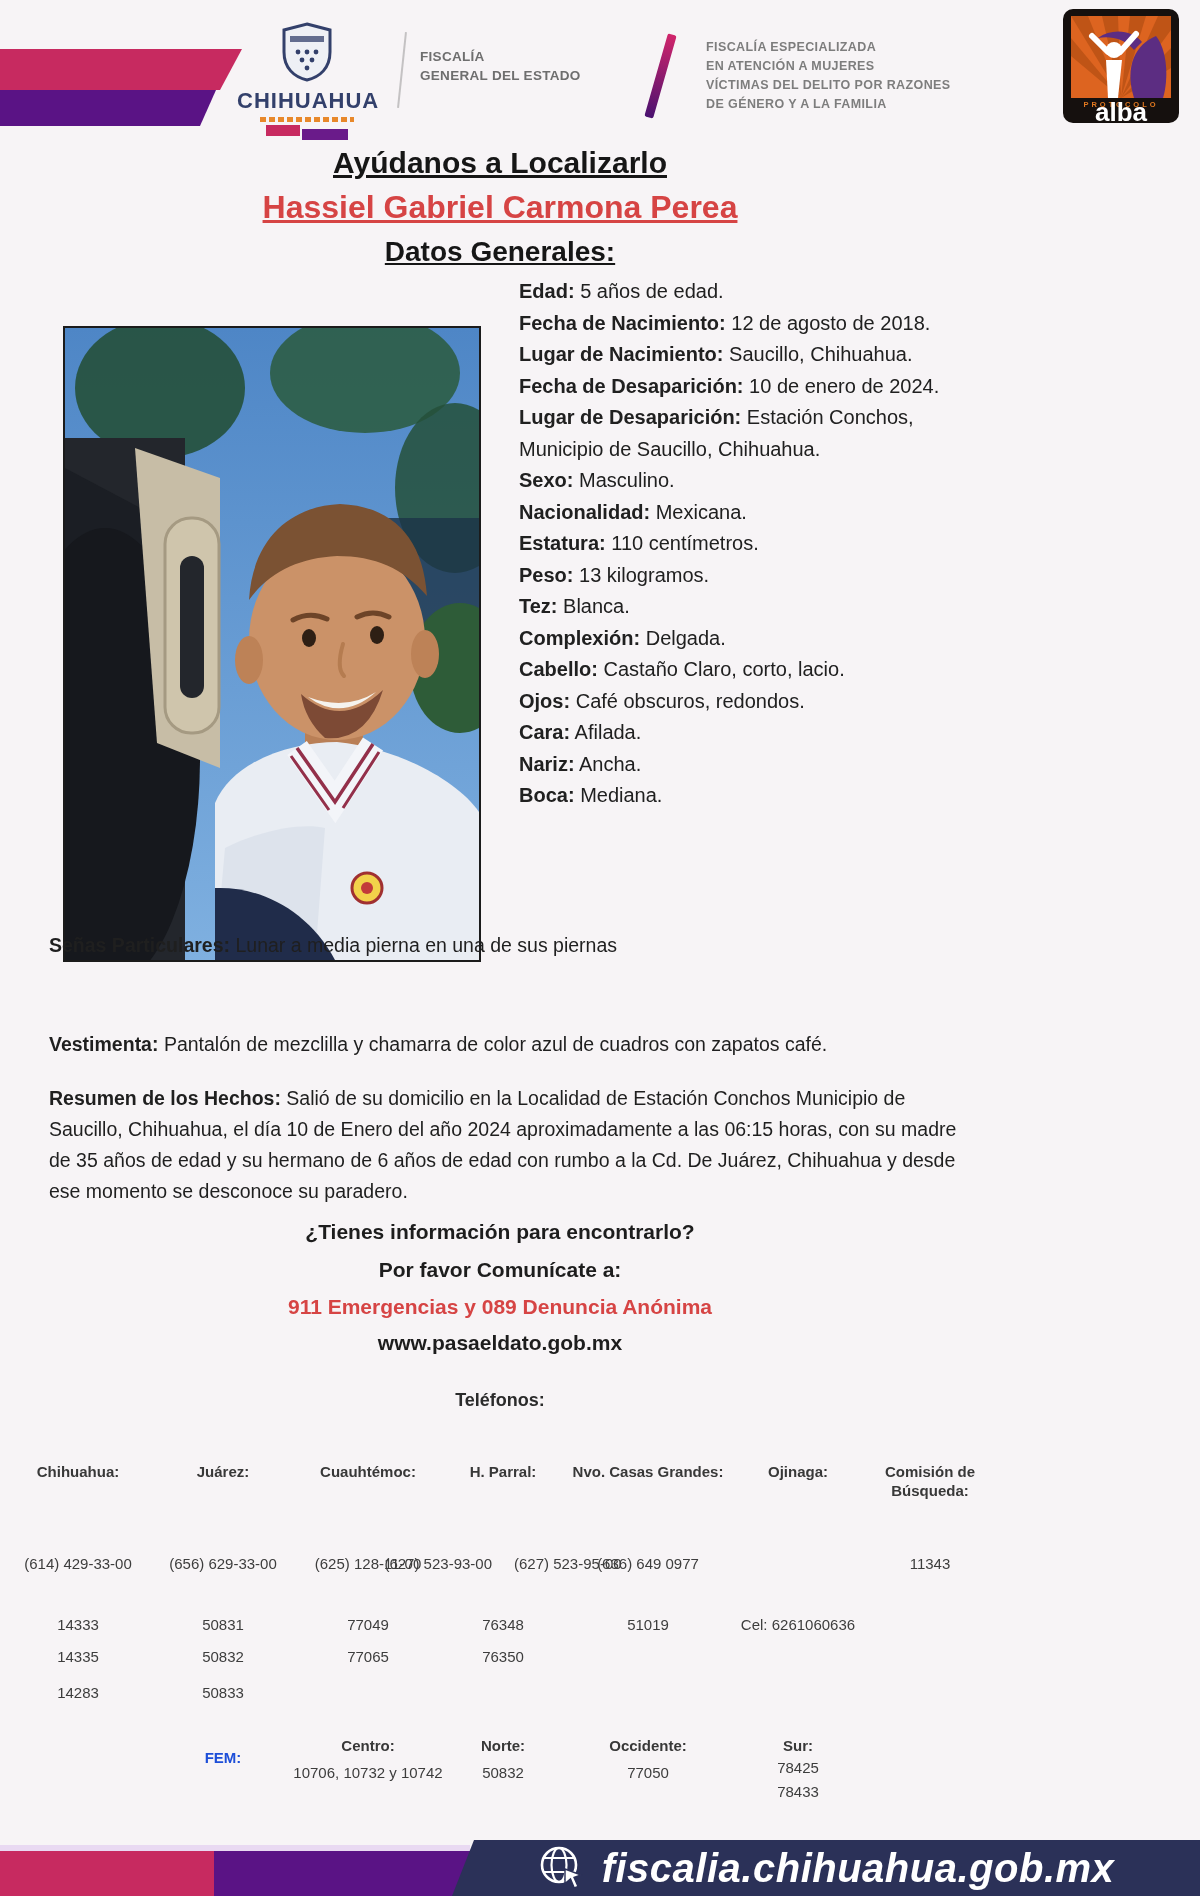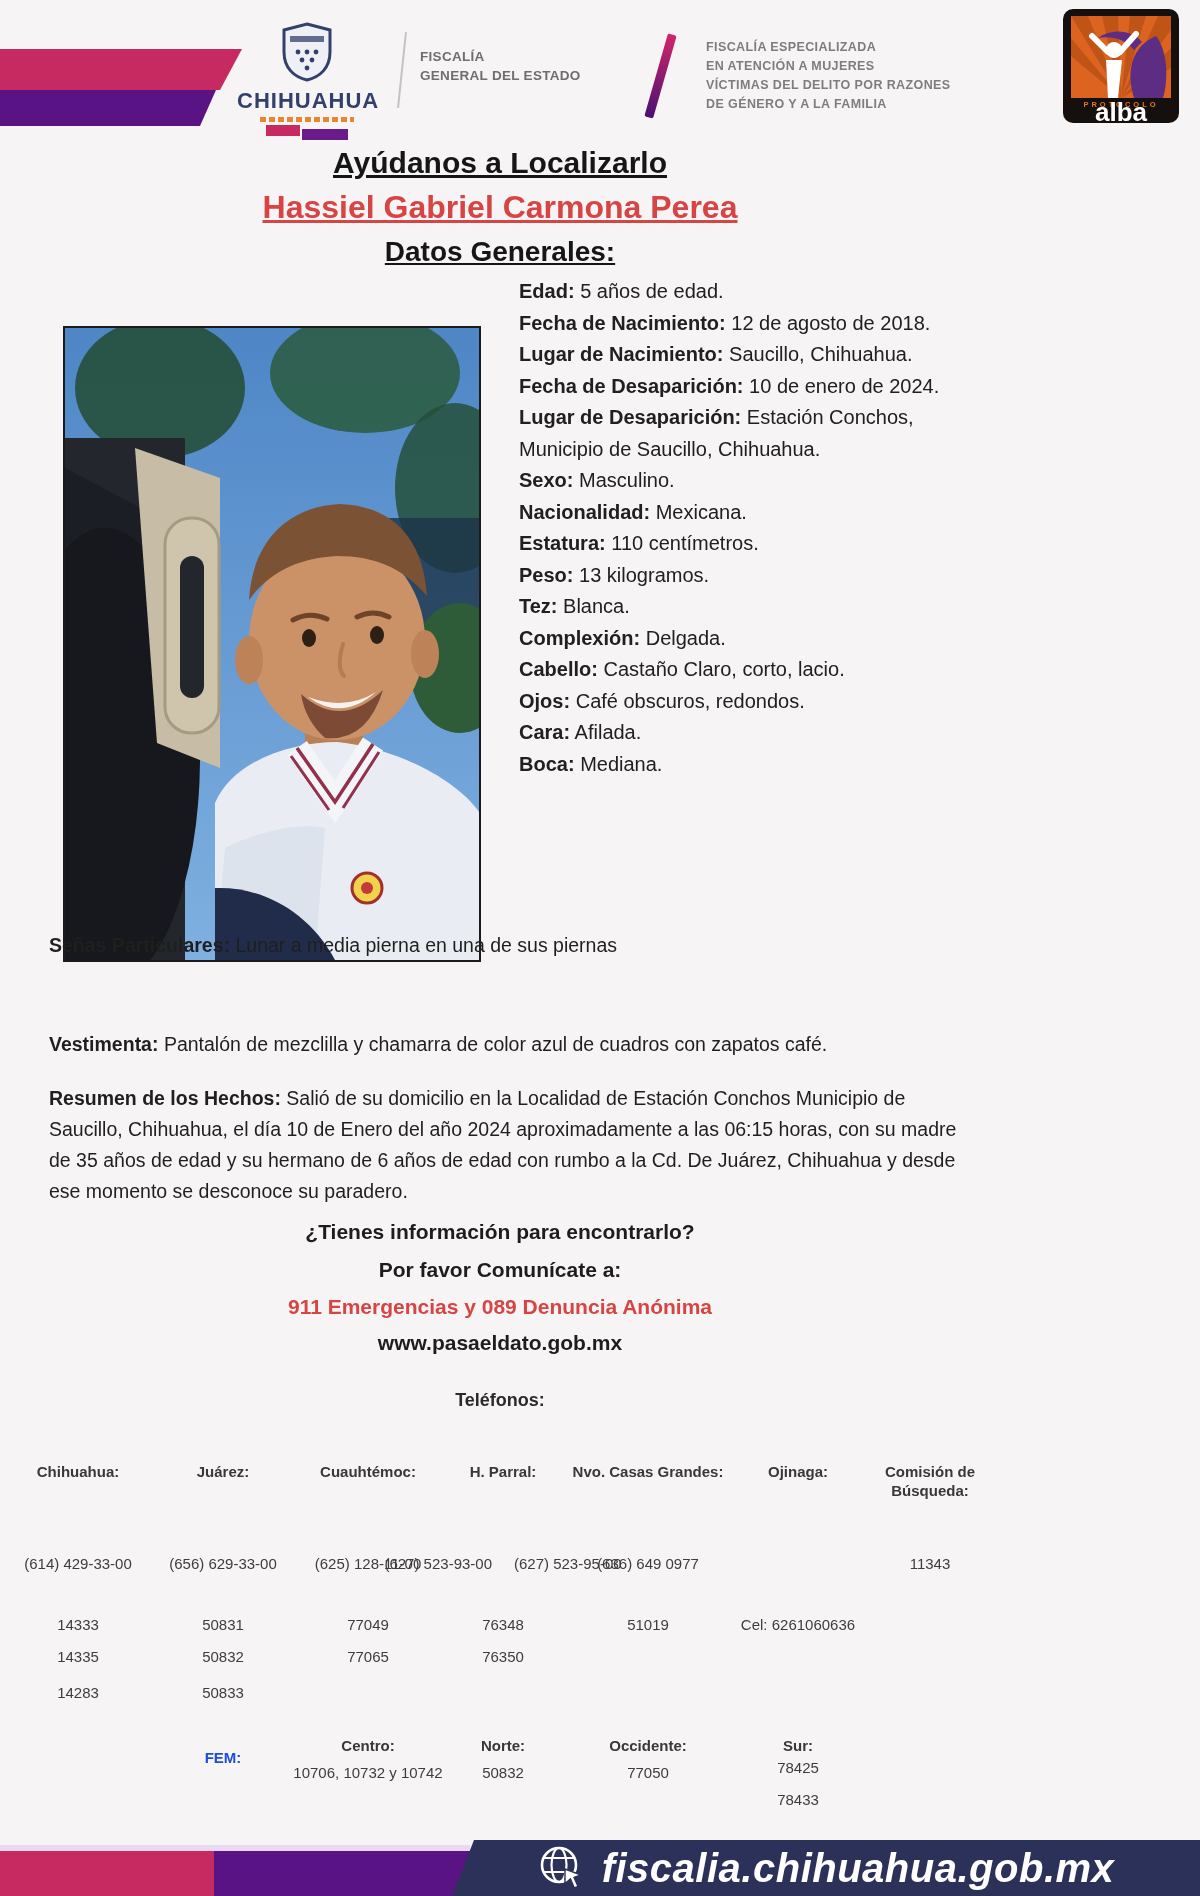--- a/index.html
+++ b/index.html
@@ -42,21 +42,21 @@
   .ph-title{left:0;top:1390px;width:1000px;text-align:center;font-size:18px;font-weight:bold;color:#2b2b2b;}
   .ph-grid{left:8px;top:1436px;width:984px;display:grid;
     grid-template-columns:140px 150px 140px 130px 160px 140px 124px;
     grid-template-rows:82px 90px 32px 32px 40px 44px 46px;
     font-size:15px;color:#3d3d3d;}
   .cell{display:flex;align-items:center;justify-content:center;text-align:center;white-space:nowrap;}
   .cell.h{font-weight:bold;color:#383838;align-items:flex-start;padding-top:26px;white-space:normal;line-height:19px;}
   .cell.sub{font-weight:bold;color:#383838;align-items:flex-end;padding-bottom:2px;}
   .cell.topv{align-items:flex-start;padding-top:8px;}
   .stack{display:flex;flex-direction:row;gap:22px;align-items:center;}
-  .stack2{display:flex;flex-direction:column;gap:12px;align-items:center;line-height:20px;}
+  .stack2{display:flex;flex-direction:column;gap:4px;align-items:center;line-height:20px;}
   
   .lav{left:0;top:1845px;width:470px;height:6px;background:#e9d9f2;}
   .f-pink{left:0;top:1851px;width:224px;height:45px;background:#c72a60;clip-path:polygon(0 0,calc(100% - 10px) 0,100% 100%,0 100%);}
   .f-purple{left:214px;top:1851px;width:256px;height:45px;background:#5a1385;}
   .f-navy{left:452px;top:1840px;width:748px;height:56px;background:#2b3158;clip-path:polygon(22px 0,100% 0,100% 100%,0 100%);
     display:flex;align-items:center;justify-content:center;gap:16px;}
   .f-url{font-size:40px;font-weight:bold;font-style:italic;color:#ffffff;letter-spacing:0.5px;}
 </style>
 </head>
 <body>
@@ -178,20 +178,21 @@
     <div><span class="b">Lugar de Desaparición:</span> <span>Estación Conchos, Municipio de Saucillo, Chihuahua.</span></div>
     <div><span class="b">Sexo:</span> <span>Masculino.</span></div>
     <div><span class="b">Nacionalidad:</span> <span>Mexicana.</span></div>
     <div><span class="b">Estatura:</span> <span>110 centímetros.</span></div>
     <div><span class="b">Peso:</span> <span>13 kilogramos.</span></div>
     <div><span class="b">Tez:</span> <span>Blanca.</span></div>
     <div><span class="b">Complexión:</span> <span>Delgada.</span></div>
     <div><span class="b">Cabello:</span> <span>Castaño Claro, corto, lacio.</span></div>
     <div><span class="b">Ojos:</span> <span>Café obscuros, redondos.</span></div>
     <div><span class="b">Cara:</span> <span>Afilada.</span></div>
+    <div><span class="b">Nariz:</span> <span>Ancha.</span></div>
     <div><span class="b">Boca:</span> <span>Mediana.</span></div>
   </div>
 
   <div class="abs para p1">
     <span class="b">Señas Particulares:</span>
     <span>Lunar a media pierna en una de sus piernas</span>
   </div>
   <div class="abs para p2">
     <span class="b">Vestimenta:</span>
     <span>Pantalón de mezclilla y chamarra de color azul de cuadros con zapatos café.</span>

